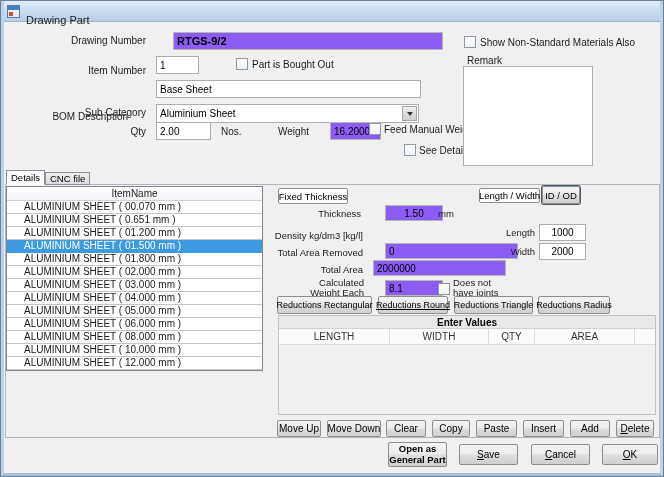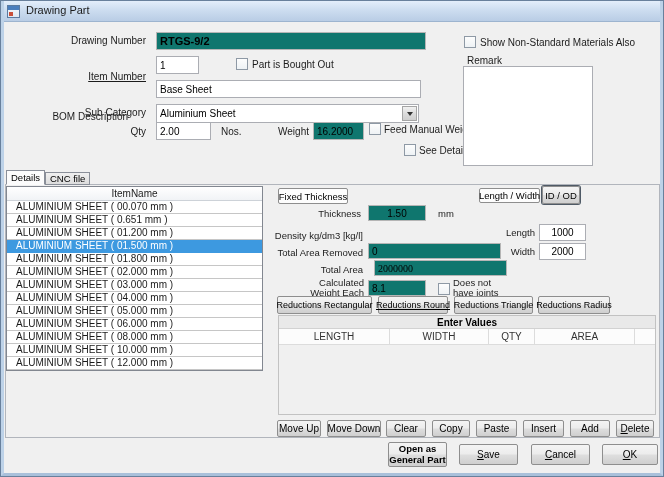--- a/index.html
+++ b/index.html
@@ -16,37 +16,37 @@
   .titlebar {
     position:absolute; left:0; top:0; width:100%; height:21px; z-index:40;
     background:linear-gradient(#e3eefb, #cdddf0 45%, #b9cde5);
     border-bottom:1px solid #9db4cf;
     display:flex; align-items:center;
   }
   .app-icon { position:absolute; left:6px; top:4px; width:13px; height:13px;
     background:linear-gradient(#f5f8fc,#dfe8f2); border:1px solid #5a7aa0; }
   .app-icon:before { content:""; position:absolute; left:0; top:0; right:0; height:4px; background:#4a7ebd; }
   .app-icon:after { content:""; position:absolute; left:1px; top:6px; width:4px; height:4px; background:#c94f3a; }
-  .title-text { position:absolute; left:25px; top:3px; font-size:11px; color:#1b1b1b; }
+  .title-text { position:absolute; left:25px; top:13px; font-size:11px; color:#1b1b1b; }
   .winbtn { position:absolute; top:0; height:15px; border:1px solid #63768e; border-top:none;
     border-radius:0 0 3px 3px; display:flex; align-items:center; justify-content:center; cursor:default; }
   .winbtn.min, .winbtn.max { background:linear-gradient(#fcfdfe,#dde6f0 45%,#c3d1e2); }
   .winbtn.close { background:linear-gradient(#f4b0a0,#e2765e 45%,#cf5340); border-color:#8d3525; }
   .glyph-min { width:8px; height:3px; background:#38485c; margin-top:6px; }
   .glyph-max { width:8px; height:7px; border:1px solid #38485c; border-top-width:2px; background:#fff; }
   .glyph-close { color:#fff; font-size:9px; font-weight:bold; text-shadow:0 1px 1px #7e2617; }
 
   .lbl { position:absolute; font-size:10px; color:#1c1c1c; white-space:nowrap; }
   .lbl.r { text-align:right; }
   .lbl.sm { font-size:9.5px; }
   .lbl.pre { white-space:pre-line; line-height:9.5px; }
 
   .field { position:absolute; background:#fff; border:1px solid #abadb3; font-size:10px;
     color:#000; display:flex; align-items:center; padding:0 3px; overflow:hidden; }
-  .field.ro { background:#0f766e; border-color:#b5b5b5; }
+  .field.ro { background:#8b5cf6; border-color:#b5b5b5;margin-left:17px; }
   .field.center { justify-content:center; }
   .field.bold { font-weight:bold; font-size:11px; }
   textarea.field { resize:none; font-family:"Liberation Sans",sans-serif; }
 
   .combo { position:absolute; background:#fff; border:1px solid #abadb3; font-size:10px;
     display:flex; align-items:center; padding:0 3px; }
   .combo-arrow { position:absolute; right:1px; top:1px; bottom:1px; width:15px;
     background:linear-gradient(#f2f2f2,#dcdcdc 50%,#cfcfcf); border:1px solid #a5a5a5;
     display:flex; align-items:center; justify-content:center; }
   .combo-arrow:after { content:""; width:0; height:0; border-left:3px solid transparent;
@@ -67,21 +67,21 @@
     border:1px solid #8a8f99; z-index:5; }
   .tab.active { background:#fcfcfc; border-bottom:1px solid #fcfcfc; height:15px; }
   .tab.inactive { background:linear-gradient(#f0f0f0,#dddddd); height:13px; }
   .tabpage { position:absolute; left:4px; top:183px; width:655px; height:254px;
     border:1px solid #b1b5bc; background:transparent; }
 
   .listbox { position:absolute; left:5px; top:185px; width:257px; height:185px;
     background:#fff; border:1px solid #828790; }
   .list-header { height:14px; background:linear-gradient(#ffffff,#f1f3f6); border-bottom:1px solid #cdd2d8;
     font-size:10px; color:#222; display:flex; align-items:center; justify-content:center; }
-  .list-row { height:13px; line-height:12px; font-size:10px; color:#1a1a1a; padding-left:9px;
+  .list-row { height:13px; line-height:12px; font-size:10px; color:#1a1a1a; padding-left:17px;
     border-bottom:1px solid #c6c6c6; white-space:nowrap; overflow:hidden; }
   .list-row.selected { background:#3d99e0; color:#fff; border-bottom-color:#3d99e0; }
 
   .grid { position:absolute; left:277px; top:314px; width:378px; height:100px;
     border:1px solid #c2c2c2; background:#f0f0f0; display:flex; flex-direction:column; }
   .grid-title { height:13px; background:#e9e9e9; border-bottom:1px solid #d2d2d2;
     font-size:10px; font-weight:bold; display:flex; align-items:center; justify-content:center; }
   .grid-cols { display:flex; height:16px; background:#fcfcfc; border-bottom:1px solid #dcdcdc; }
   .grid-col { font-size:10px; color:#333; display:flex; align-items:center; justify-content:center;
     border-right:1px solid #dcdcdc; }
@@ -102,21 +102,21 @@
   <div class="winbtn max" style="left:612px;width:23px;">
     <span class="glyph-max"></span>
   </div>
   <div class="winbtn close" style="left:636px;width:22px;">
     <span class="glyph-close">✕</span>
   </div>
 
   <div class="lbl r" style="left:40px;top:34px;width:105px;">Drawing Number</div>
   <div class="field ro bold" style="left:155px;top:31px;width:270px;height:18px;">RTGS-9/2</div>
 
-  <div class="lbl r" style="left:60px;top:70px;width:85px;text-decoration:underline;">Item Number</div>
+  <div class="lbl r" style="left:60px;top:64px;width:85px;">Item Number</div>
   <div class="field" style="left:155px;top:55px;width:43px;height:18px;">1</div>
   <span class="cb" style="left:235px;top:57px;"></span>
   <div class="lbl" style="left:251px;top:58px;">Part is Bought Out</div>
 
   <div class="lbl r" style="left:22px;top:82px;width:105px;margin-top:28px;">BOM Description</div>
   <div class="field" style="left:155px;top:79px;width:265px;height:18px;">Base Sheet</div>
 
   <div class="lbl r" style="left:55px;top:106px;width:90px;">Sub Category</div>
   <div class="combo" style="left:155px;top:103px;width:263px;height:19px;">
     <span>Aluminium Sheet</span>
@@ -169,21 +169,21 @@
   <div class="lbl r sm" style="left:270px;top:207px;width:90px;">Thickness</div>
   <div class="field ro center" style="left:367px;top:204px;width:58px;height:16px;">1.50</div>
   <div class="lbl sm" style="left:437px;top:207px;">mm</div>
 
   <div class="lbl r sm" style="left:258px;top:229px;width:104px;">Density kg/dm3 [kg/l]</div>
 
   <div class="lbl r sm" style="left:270px;top:246px;width:92px;">Total Area Removed</div>
   <div class="field ro" style="left:367px;top:242px;width:133px;height:16px;">0</div>
 
   <div class="lbl r sm" style="left:270px;top:263px;width:92px;">Total Area</div>
-  <div class="field ro" style="left:373px;top:259px;width:133px;height:16px;font-family:Liberation Serif, serif;">2000000</div>
+  <div class="field ro" style="left:355px;top:259px;width:133px;height:16px;">2000000</div>
 
   <div class="lbl r sm pre" style="left:278px;top:277px;width:85px;text-align:right;">Calculated
 Weight Each</div>
   <div class="field ro" style="left:367px;top:279px;width:58px;height:16px;">8.1</div>
   <span class="cb" style="left:437px;top:282px;"></span>
   <div class="lbl sm pre" style="left:452px;top:277px;width:60px;">Does not
 have joints</div>
 
   <div class="lbl r sm" style="left:474px;top:226px;width:60px;">Length</div>
   <div class="field center" style="left:538px;top:223px;width:47px;height:17px;">1000</div>

